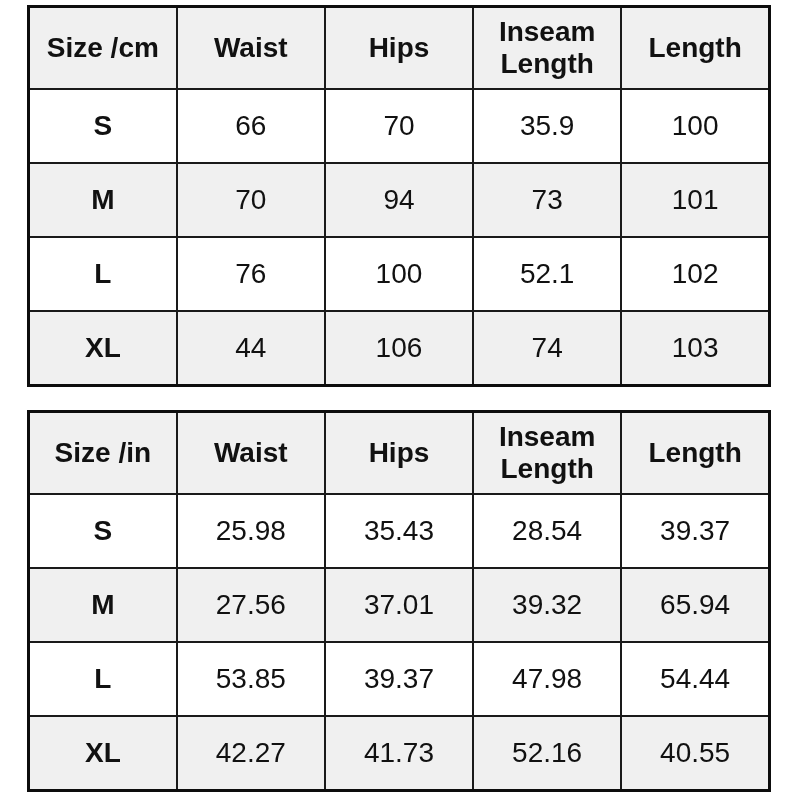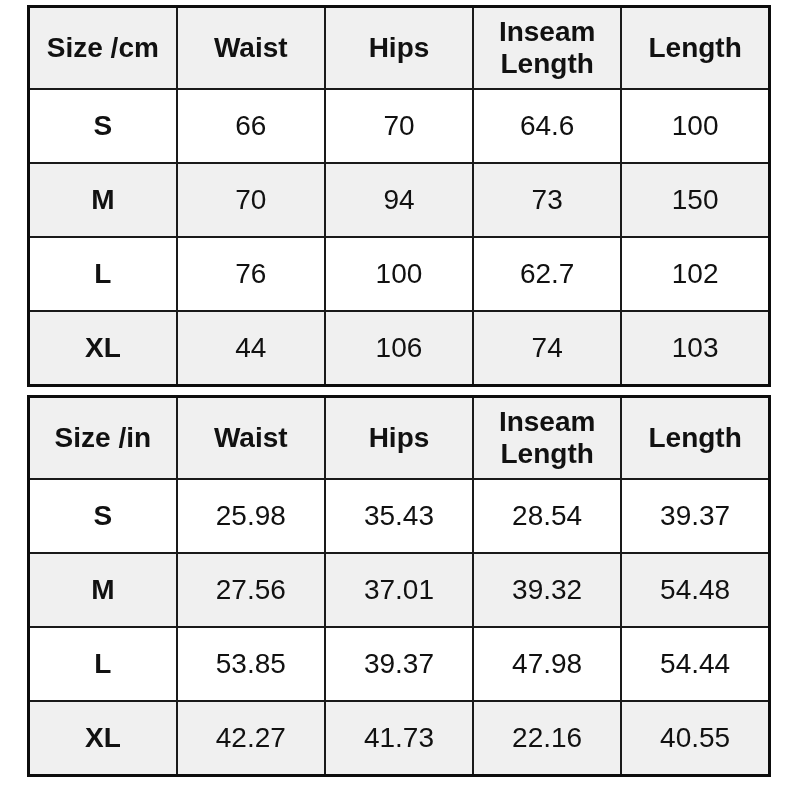--- a/index.html
+++ b/index.html
@@ -18,21 +18,21 @@
     margin: 5px 0 0 27px;
   }
   table.size-table {
     width: 100%;
     border-collapse: collapse;
     table-layout: fixed;
     border: 3px solid #0d0d0d;
     background: #ffffff;
   }
   table.size-table + table.size-table {
-    margin-top: 8px;
+    margin-top: 23px;
   }
   table.size-table th,
   table.size-table td {
     border: 2px solid #1a1a1a;
     text-align: center;
     vertical-align: middle;
     padding: 0 8px;
     font-size: 28px;
     line-height: 1.15;
     overflow: hidden;
@@ -66,35 +66,35 @@
         <th>Hips</th>
         <th>Inseam Length</th>
         <th>Length</th>
       </tr>
     </thead>
     <tbody>
       <tr>
         <td class="size-col">S</td>
         <td>66</td>
         <td>70</td>
-        <td>64.6</td>
+        <td>35.9</td>
         <td>100</td>
       </tr>
       <tr>
         <td class="size-col">M</td>
         <td>70</td>
         <td>94</td>
         <td>73</td>
-        <td>150</td>
+        <td>101</td>
       </tr>
       <tr>
         <td class="size-col">L</td>
         <td>76</td>
         <td>100</td>
-        <td>62.7</td>
+        <td>52.1</td>
         <td>102</td>
       </tr>
       <tr>
         <td class="size-col">XL</td>
         <td>44</td>
         <td>106</td>
         <td>74</td>
         <td>103</td>
       </tr>
     </tbody>
@@ -116,32 +116,32 @@
         <td>25.98</td>
         <td>35.43</td>
         <td>28.54</td>
         <td>39.37</td>
       </tr>
       <tr>
         <td class="size-col">M</td>
         <td>27.56</td>
         <td>37.01</td>
         <td>39.32</td>
-        <td>54.48</td>
+        <td>65.94</td>
       </tr>
       <tr>
         <td class="size-col">L</td>
         <td>53.85</td>
         <td>39.37</td>
         <td>47.98</td>
         <td>54.44</td>
       </tr>
       <tr>
         <td class="size-col">XL</td>
         <td>42.27</td>
         <td>41.73</td>
-        <td>22.16</td>
+        <td>52.16</td>
         <td>40.55</td>
       </tr>
     </tbody>
   </table>
 
 </div>
 
 </body></html>

